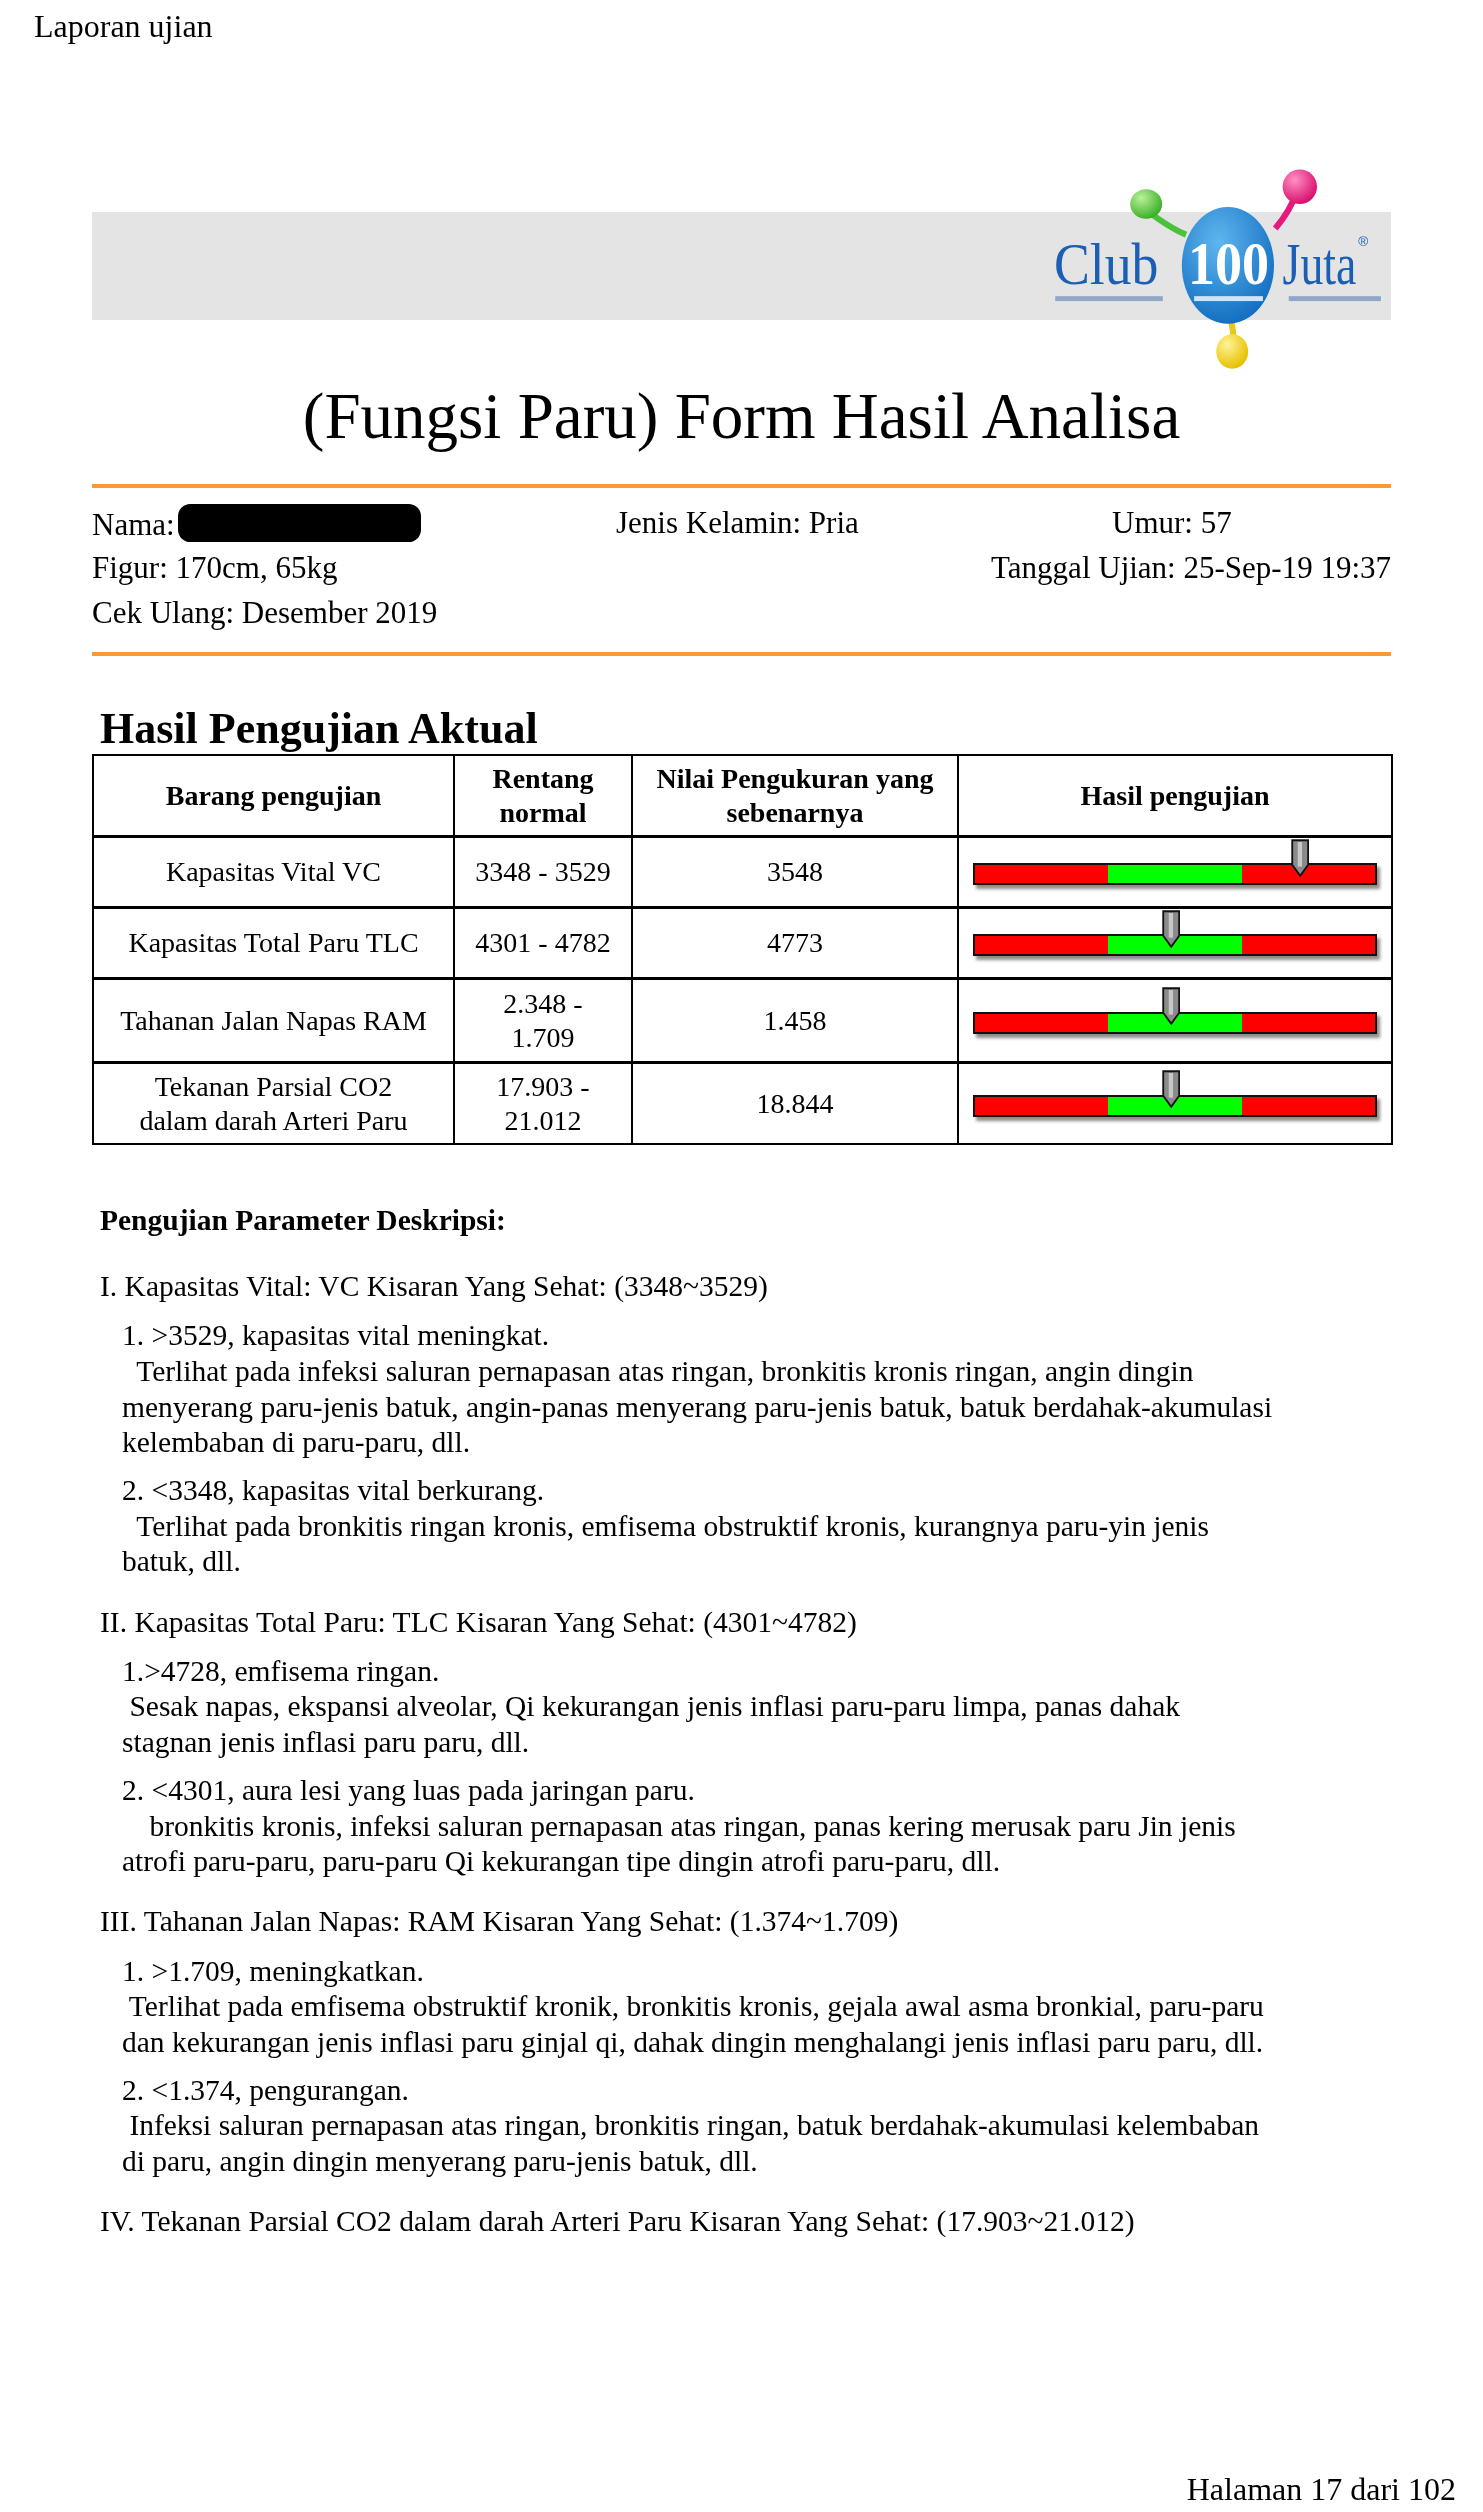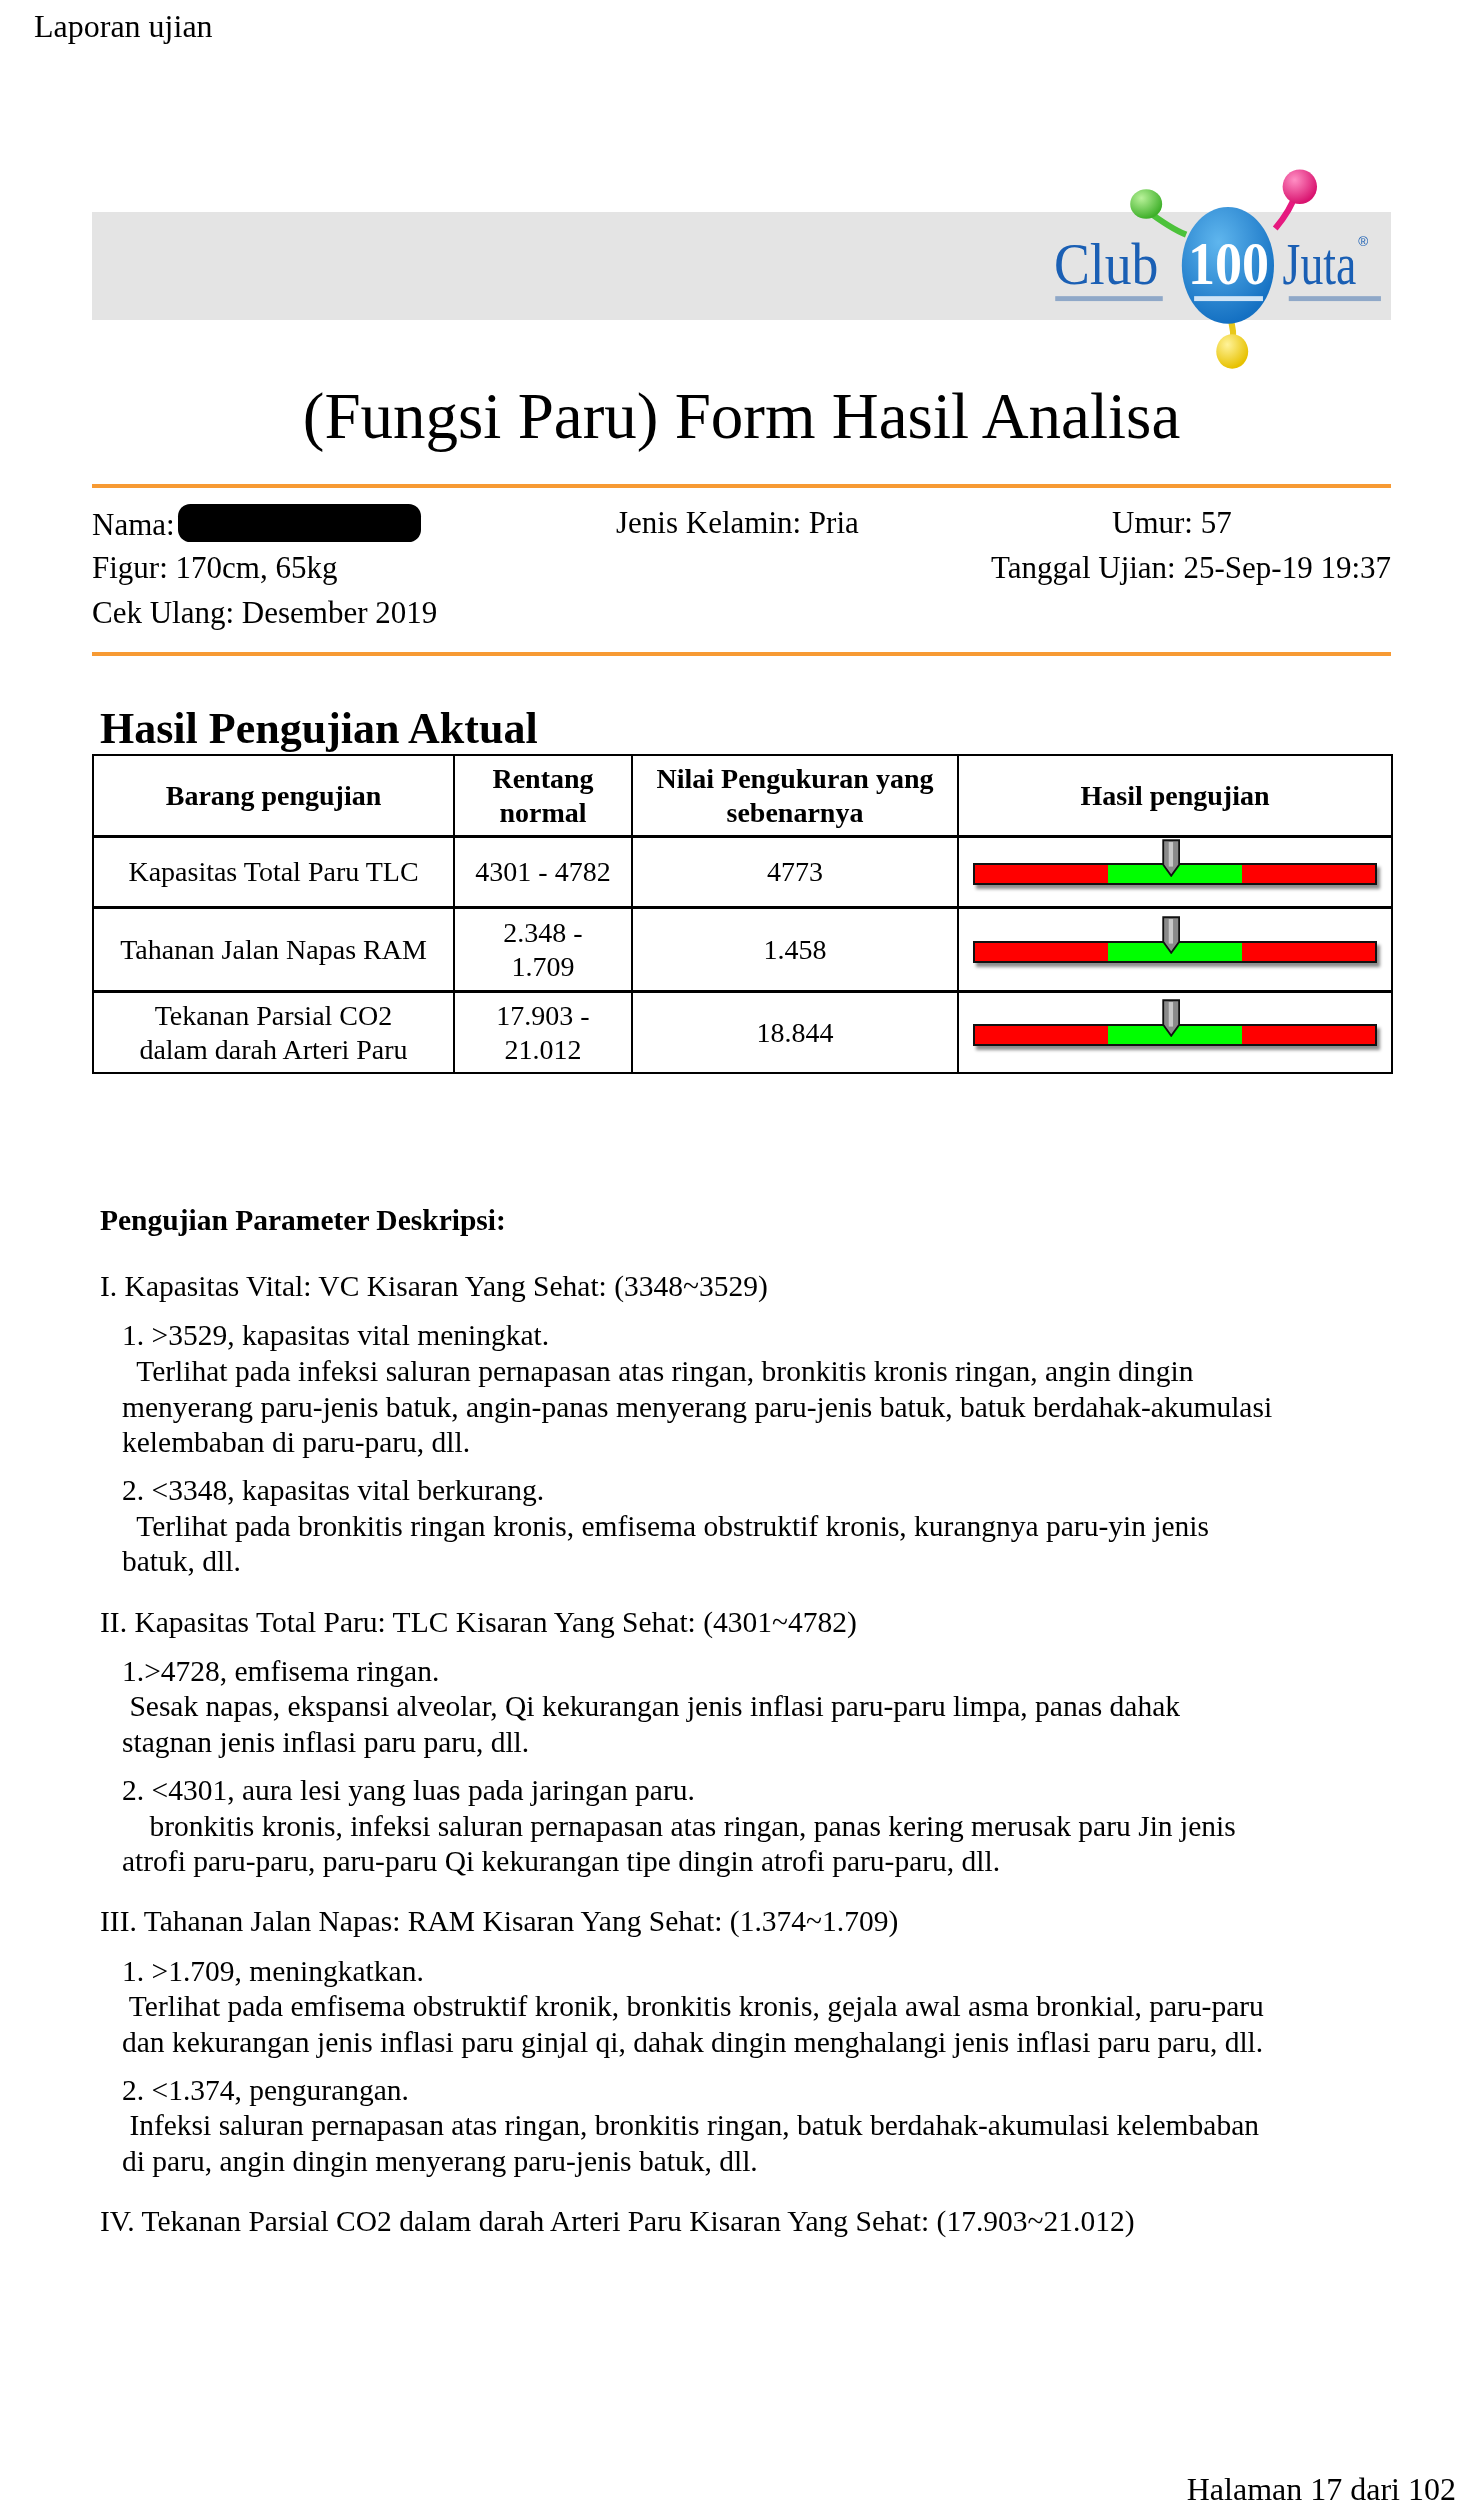--- a/index.html
+++ b/index.html
@@ -108,20 +108,38 @@
   </colgroup>
   <thead>
     <tr>
       <th>Barang pengujian</th>
       <th>Rentang normal</th>
       <th>Nilai Pengukuran yang sebenarnya</th>
       <th>Hasil pengujian</th>
     </tr>
   </thead>
   <tbody>
+    <tr class="r1">
+      <td>Kapasitas Vital VC</td>
+      <td>3348 - 3529</td>
+      <td>3548</td>
+      <td>
+          <div class="gauge">
+            <div class="bar">
+              <div class="seg" style="background: rgb(255, 0, 0); width: 33.3%;"></div>
+              <div class="seg" style="background: rgb(0, 255, 0); width: 33.4%;"></div>
+              <div class="seg" style="background: rgb(255, 0, 0); width: 33.3%;"></div>
+            </div>
+            <svg class="marker" viewBox="0 0 30 62" style="left: 318px;">
+              <path d="M2 2 H28 V42 L15 60 L2 42 Z" fill="#8a8a8a" stroke="#111" stroke-width="3"></path>
+              <rect x="11" y="5" width="7" height="40" fill="#c8c8c8"></rect>
+            </svg>
+          </div>
+        </td>
+    </tr>
     <tr class="r2">
       <td>Kapasitas Total Paru TLC</td>
       <td>4301 - 4782</td>
       <td>4773</td>
       <td>
           <div class="gauge">
             <div class="bar">
               <div class="seg" style="background: rgb(255, 0, 0); width: 33.3%;"></div>
               <div class="seg" style="background: rgb(0, 255, 0); width: 33.4%;"></div>
               <div class="seg" style="background: rgb(255, 0, 0); width: 33.3%;"></div>

